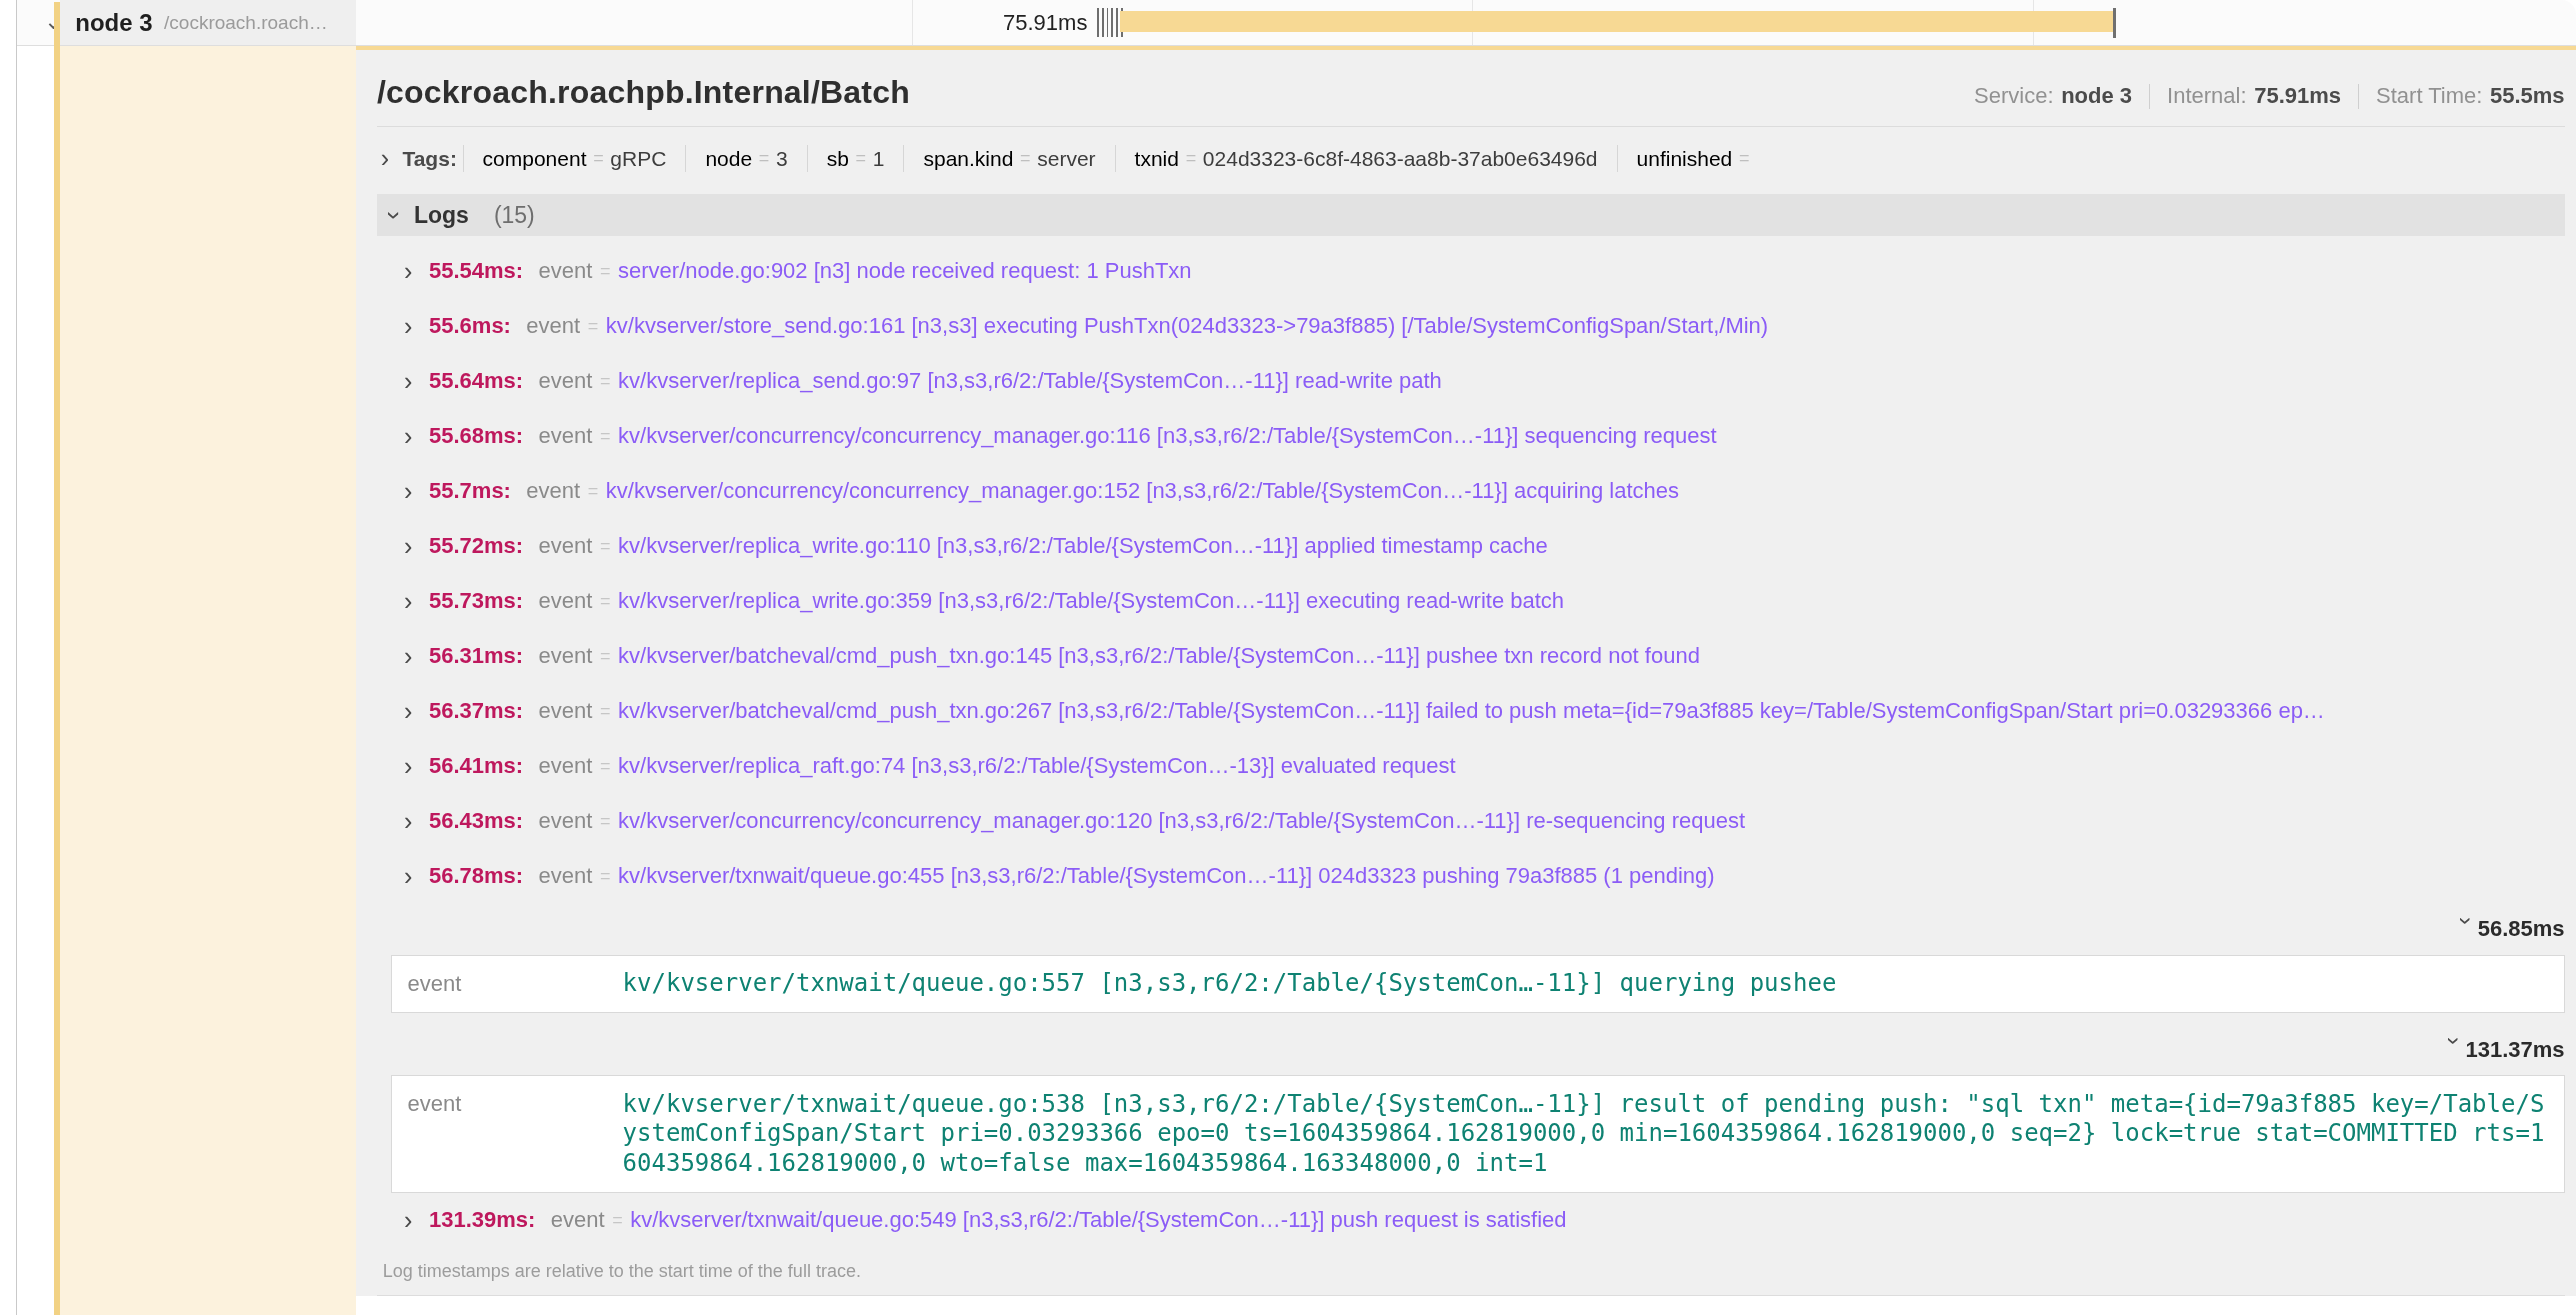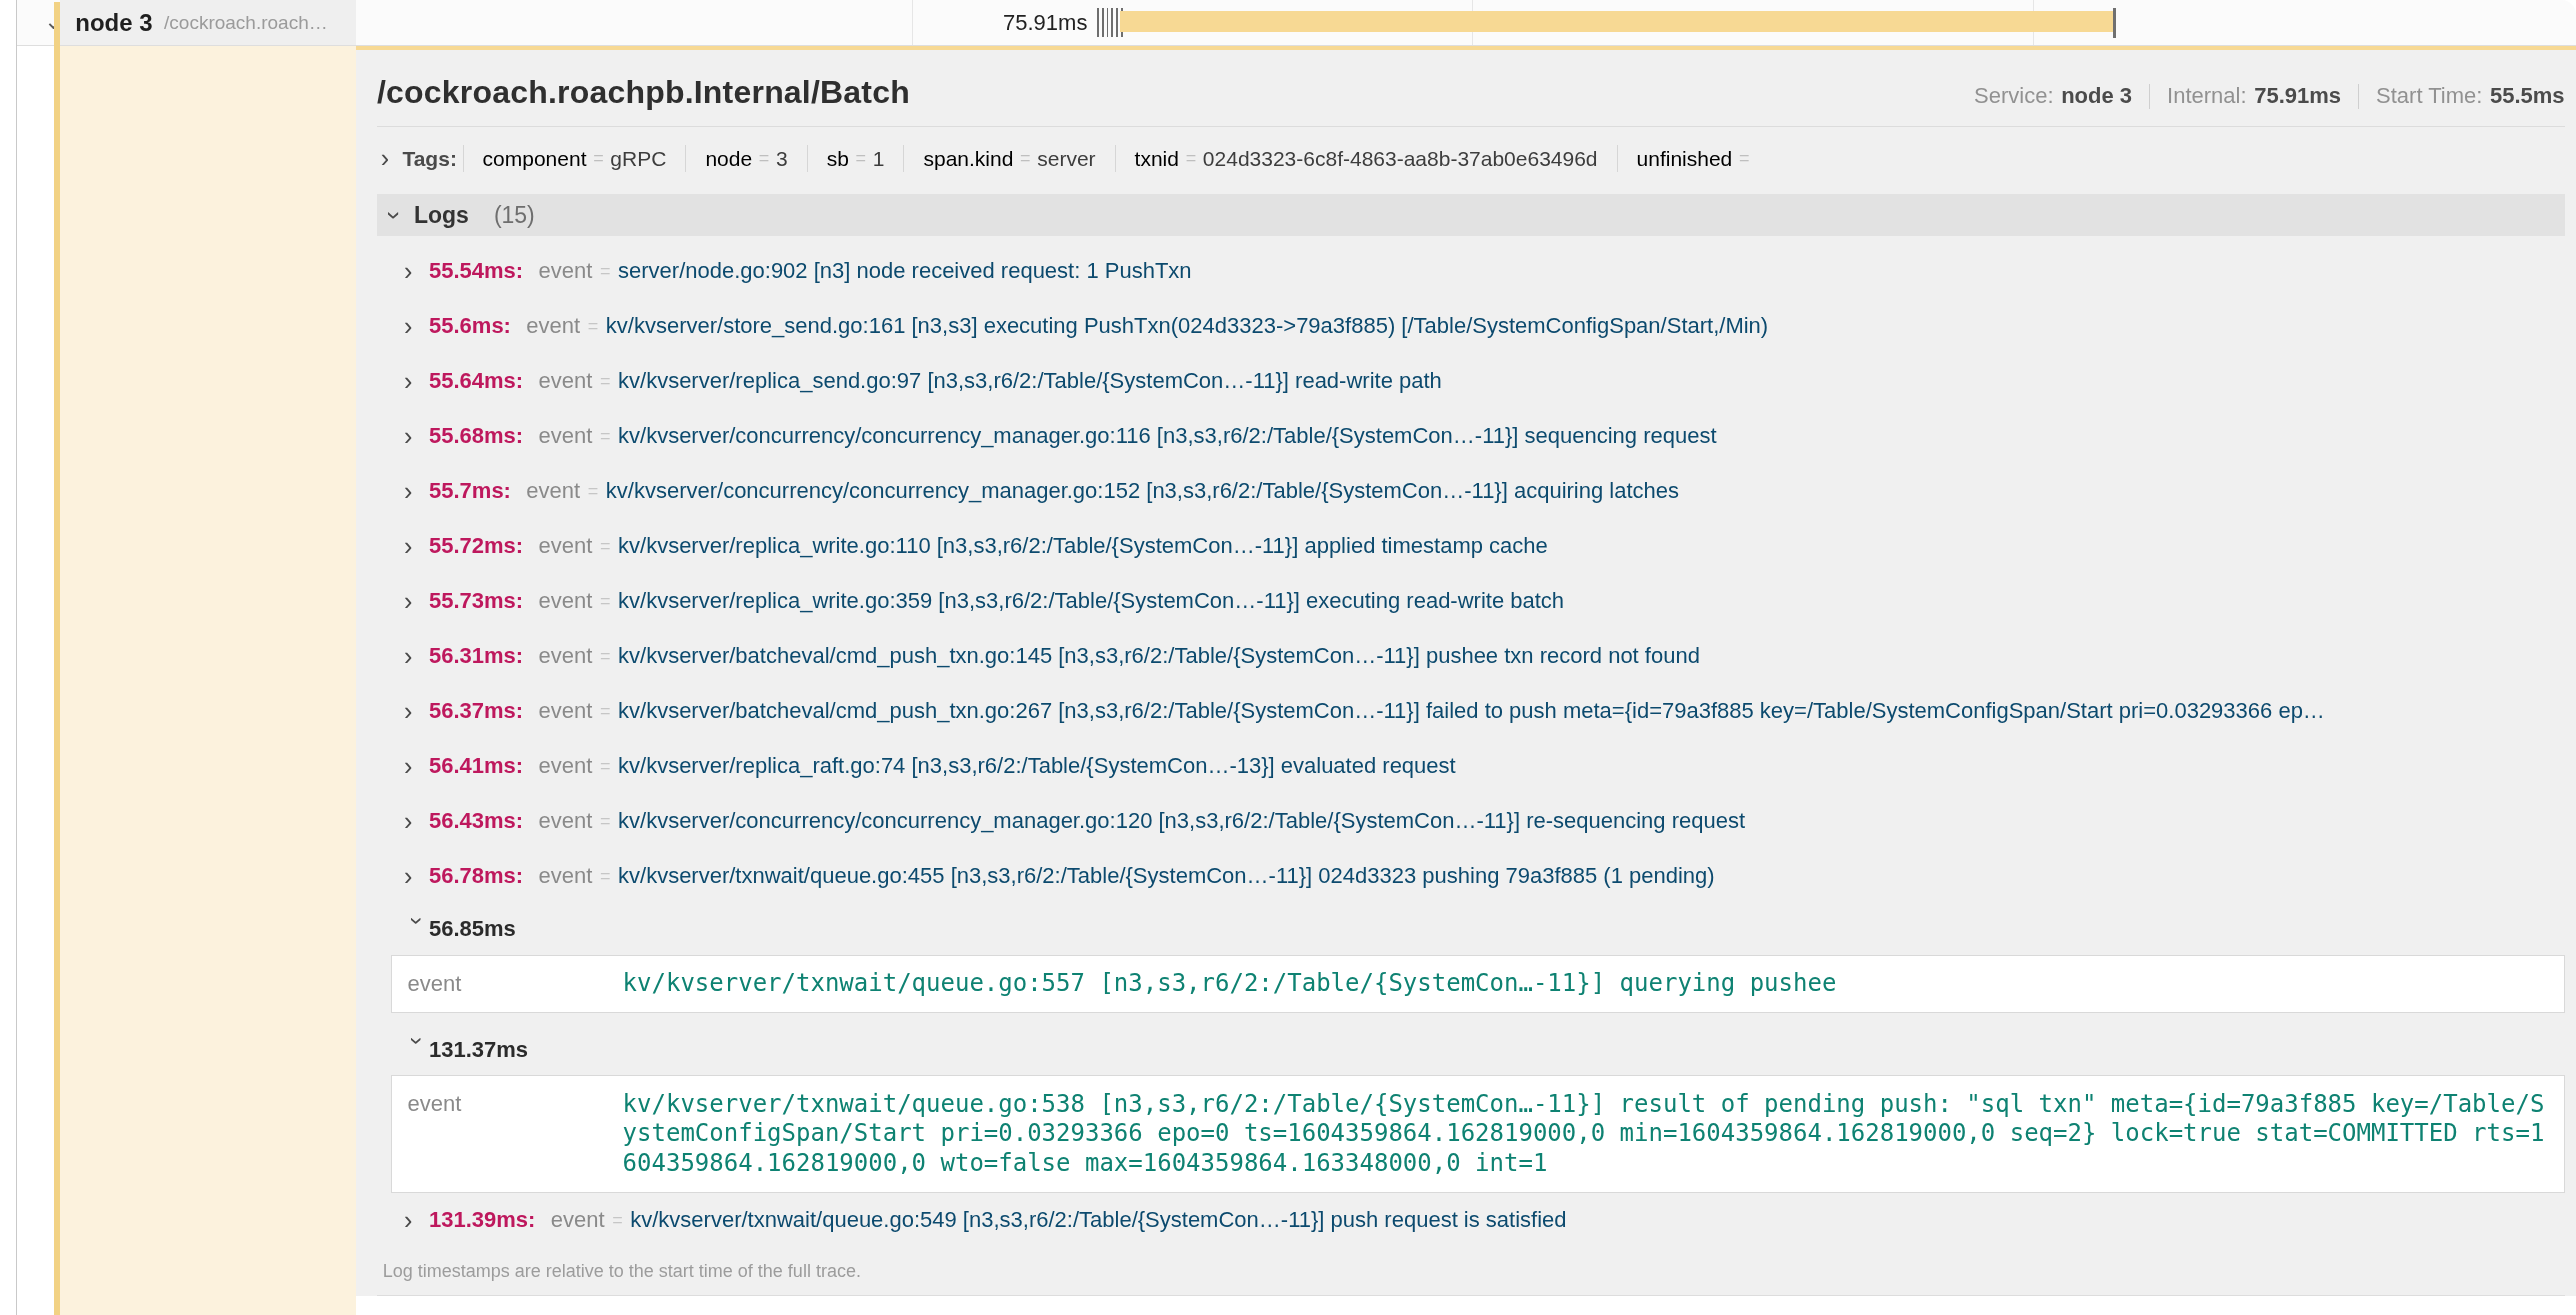--- a/index.html
+++ b/index.html
@@ -56,23 +56,23 @@
 
   .caret-d { display:inline-block; font-size:25px; color:#4a4a4a; transform:rotate(90deg); line-height:1; }
   .caret-r { display:inline-block; font-size:25px; color:#4a4a4a; line-height:1; }
 
   .logs-rows { padding-top:7.6px; }
   .log-row { display:flex; align-items:center; height:55px; padding-left:27px; font-size:22px; cursor:pointer; }
   .log-row .caret-r { width:25px; flex-shrink:0; }
   .log-row .ts { font-weight:700; color:#be185d; margin-right:15.3px; white-space:nowrap; }
   .log-row .k { color:#8a8a8a; white-space:nowrap; }
   .log-row .eq { color:#c6c6c6; margin:0 7.6px; font-size:18px; }
-  .log-row .v { color:#0c4a6e; flex:1; white-space:nowrap; overflow:hidden; text-overflow:ellipsis; }
-
-  .exp-header { display:flex; align-items:center; height:51px; padding-left:27px; font-size:22px; cursor:pointer; }
+  .log-row .v { color:#8b5cf6; flex:1; white-space:nowrap; overflow:hidden; text-overflow:ellipsis; }
+
+  .exp-header { display:flex; align-items:center; height:51px; padding-left:27px; font-size:22px; cursor:pointer;justify-content:flex-end; }
   .exp-header .caret-d { width:25px; flex-shrink:0; font-size:23px; }
   .exp-header .ts { font-weight:700; color:#2b2b2b; }
 
   .kv-card { margin-left:14.3px; background:#fff; border:1px solid #d9d9d9; display:flex; align-items:flex-start; padding:13.3px 15.3px; }
   .kv-key { width:215px; flex-shrink:0; font-size:22px; color:#8a8a8a; padding-top:1.9px; }
   .kv-val { flex:1; font-family:"DejaVu Sans Mono", monospace; font-size:24px; line-height:29.6px; color:#0e8272; word-break:break-all; }
   .exp-gap { height:11.4px; }
 
   .logs-footer { font-size:18px; color:#9c9c9c; padding:13.3px 0 13.3px 5.7px; }
   .bottom-hr { border-bottom:1px solid #ddd; }

